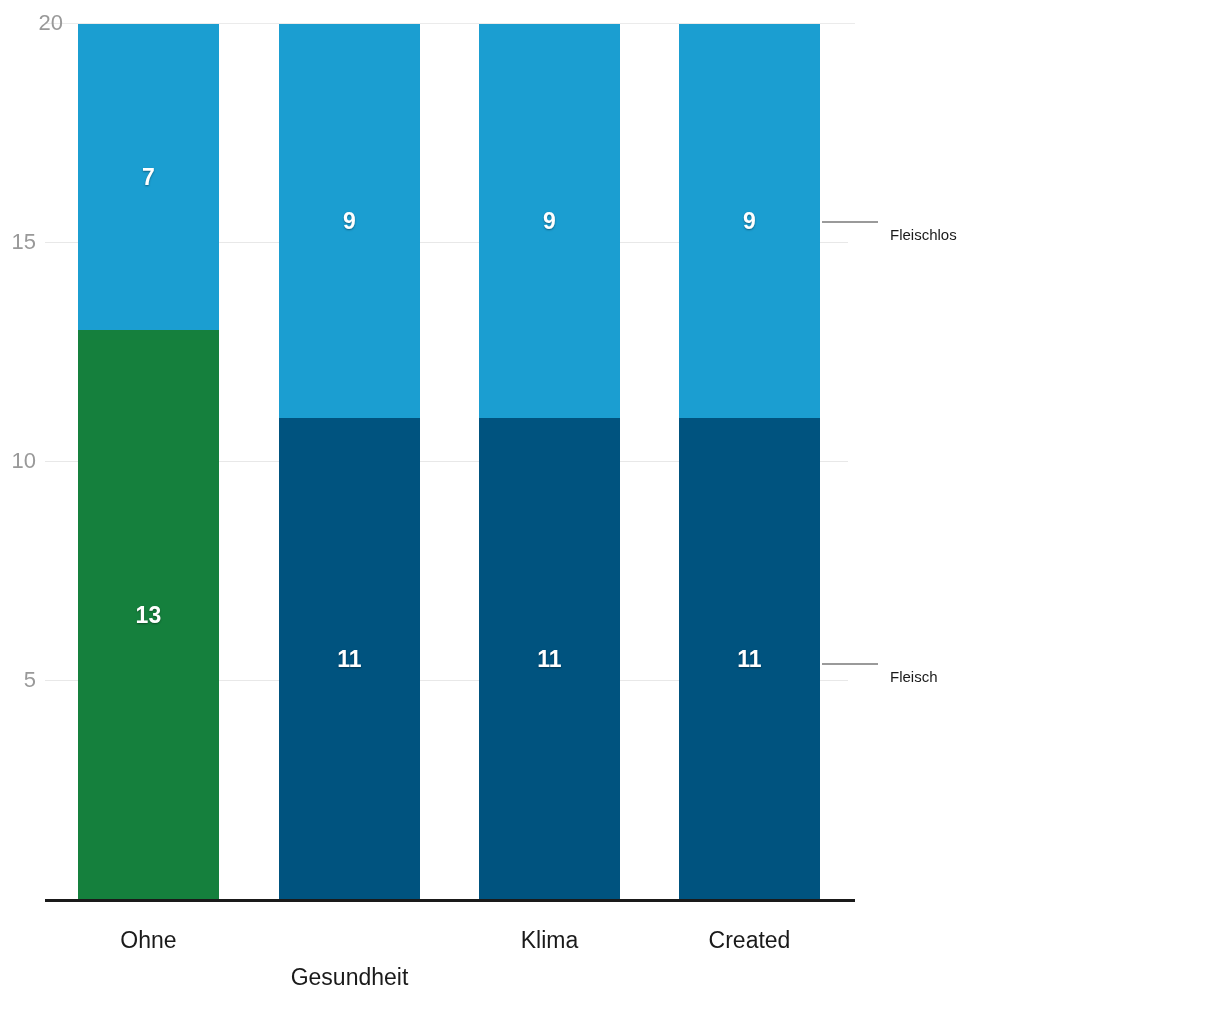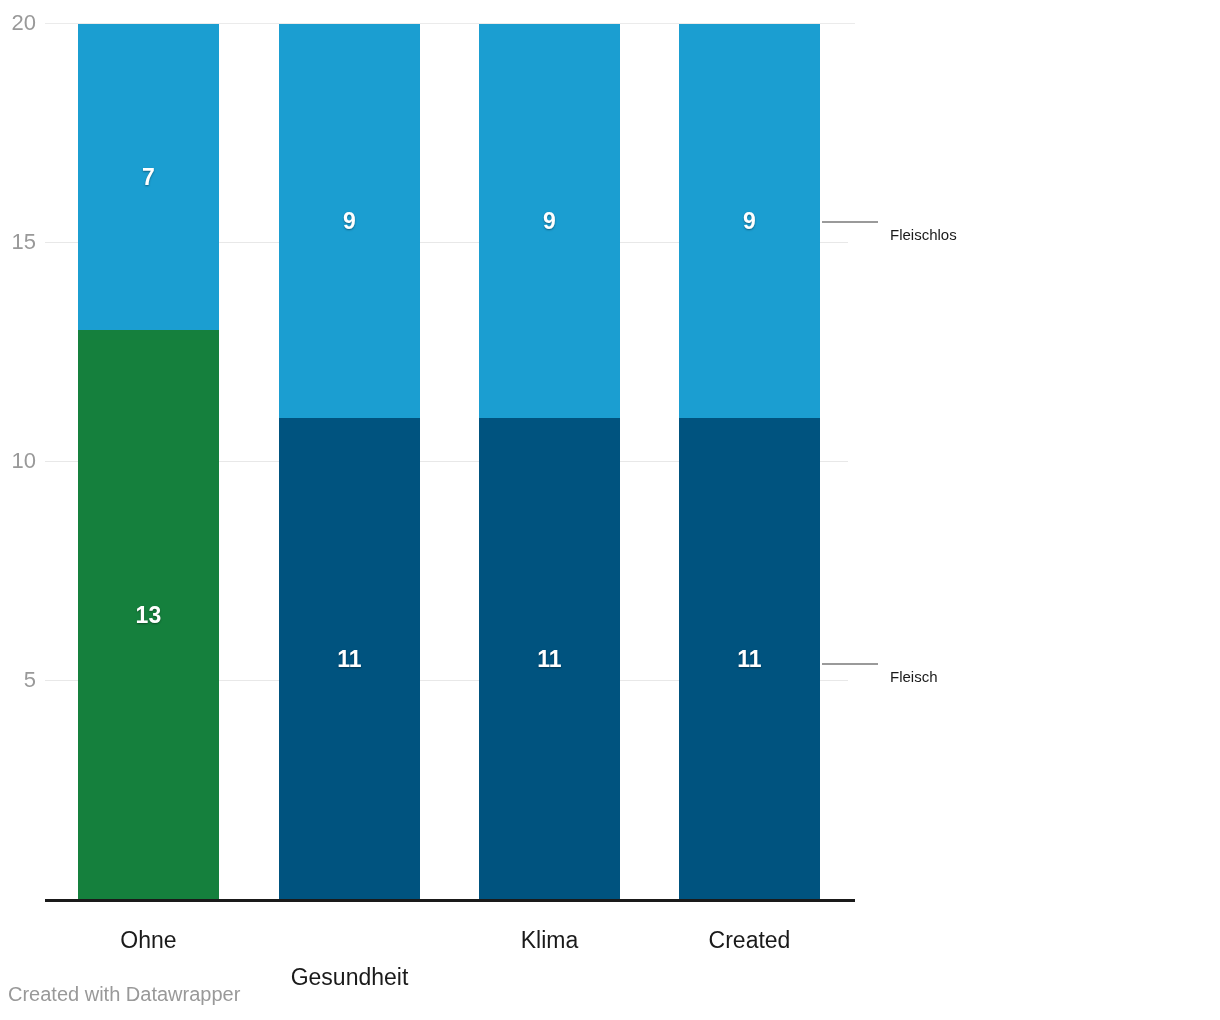--- a/index.html
+++ b/index.html
@@ -136,21 +136,21 @@
 
 <div id="chart-root">
 
   <div class="plot">
 
     <div class="gridline top" style="top:23px; width:810px;"></div>
     <div class="gridline" style="top:242px; width:803px;"></div>
     <div class="gridline" style="top:461px; width:803px;"></div>
     <div class="gridline" style="top:680px; width:803px;"></div>
 
-    <div class="ytick" style="top:12px;">20</div>
+    <div class="ytick" style="top:12px;padding-left:27px;">20</div>
     <div class="ytick" style="top:231px;">15</div>
     <div class="ytick" style="top:450px;">10</div>
     <div class="ytick" style="top:669px;">5</div>
 
     <div class="bar-group" style="left:78px; width:141px; height:876px; bottom:120px;">
       <div class="seg" style="background:#1b9ed1; top:0px; height:306px;">
         <span class="seg-label">7</span>
       </div>
       <div class="seg" style="background:#15803d; top:306px; height:570px;">
         <span class="seg-label">13</span>
@@ -196,15 +196,14 @@
       <span class="legend-label">Fleischlos</span>
     </div>
 
     <div class="legend-item" style="left:822px; top:652px;">
       <span class="legend-connector"></span>
       <span class="legend-label">Fleisch</span>
     </div>
 
   </div>
 
-  <div class="footer">Created with Datawrapper</div>
 
 </div>
 
 </body></html>

